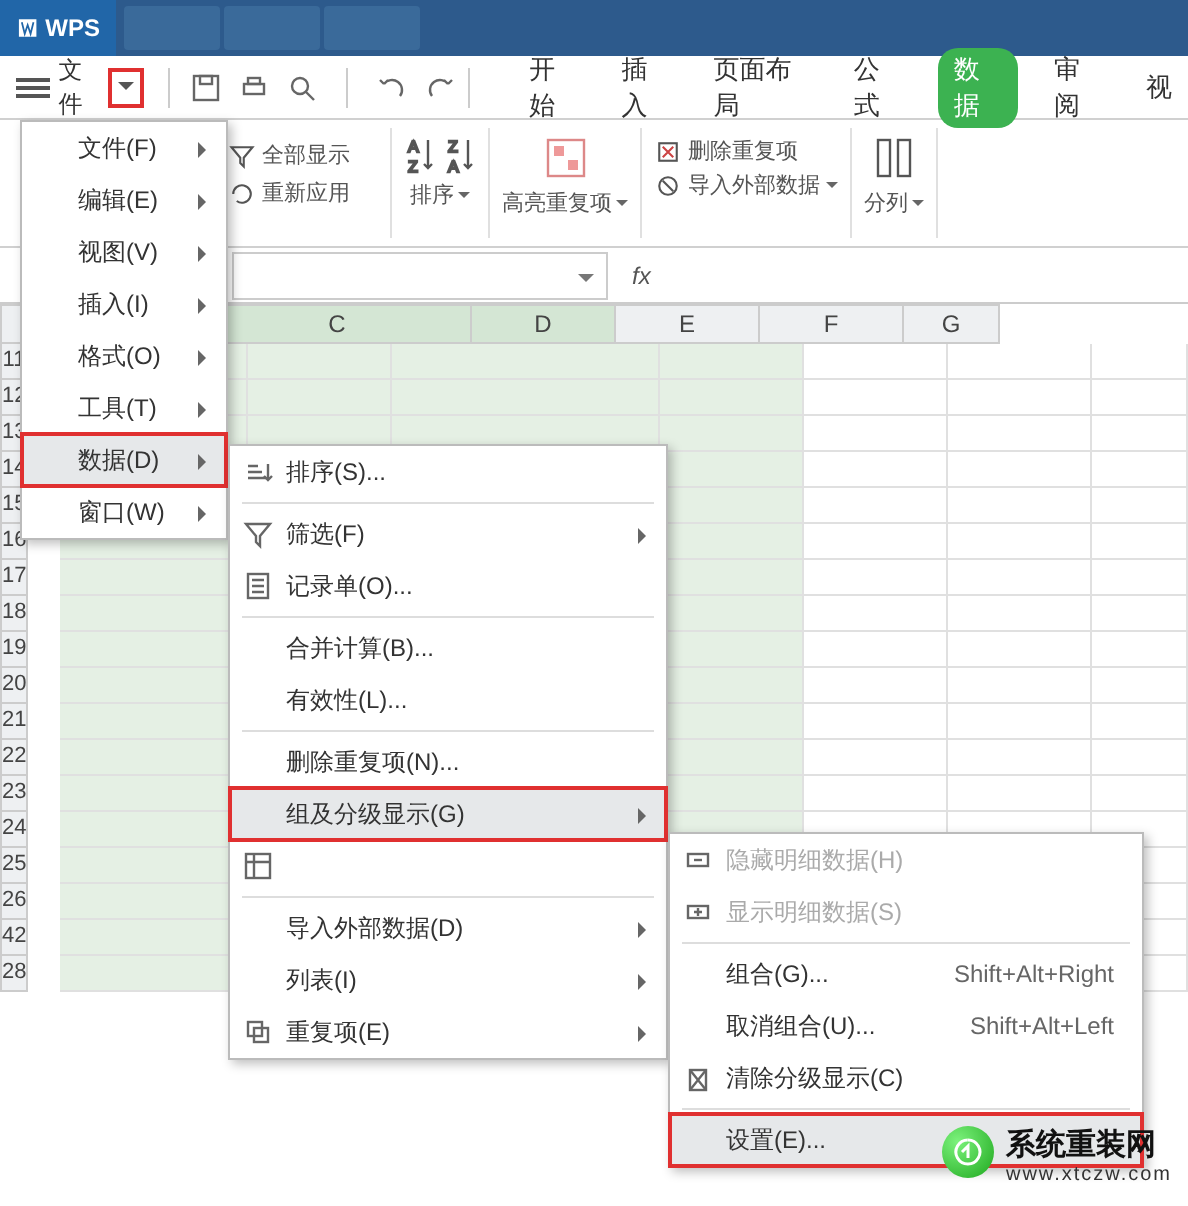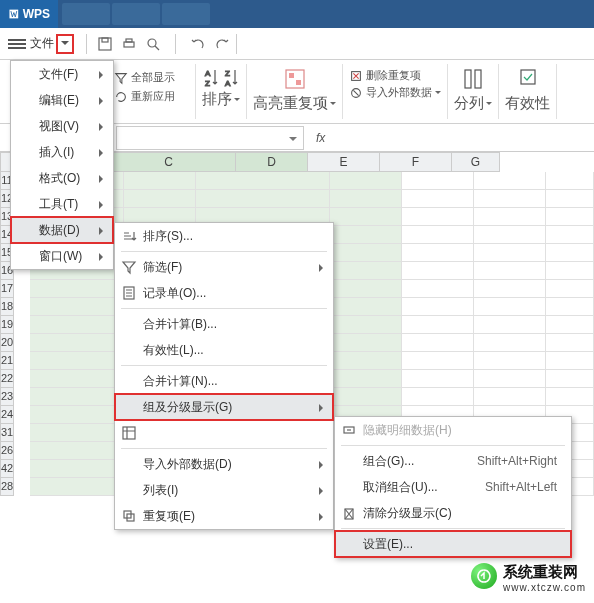--- a/index.html
+++ b/index.html
@@ -25,21 +25,21 @@
 .tabs { display: flex; gap: 14px; align-items: center; margin-left: 20px; }
 .tab { font-size: 13px; color: #333; padding: 2px 4px; }
 .tab.active { background: #3cb251; color: #fff; border-radius: 10px; padding: 2px 8px; }
 
 
 .ribbon { height: 64px; display: flex; border-bottom: 1px solid #d0d0d0; padding: 4px 0; }
 .ribbon-group { display: flex; flex-direction: column; align-items: center; padding: 2px 6px; border-right: 1px solid #e0e0e0; gap: 2px; font-size: 11px; color: #555; }
 .ribbon-group.wide { flex-direction: row; flex-wrap: wrap; width: 88px; align-content: flex-start; gap: 4px 6px; padding-top: 6px; }
 .rg-item { display: flex; align-items: center; gap: 3px; }
 .rg-icon { width: 14px; height: 14px; }
-.rg-label { font-size: 15px; display: flex; align-items: center; gap: 2px; }
+.rg-label { font-size: 11px; display: flex; align-items: center; gap: 2px; }
 .dd::after { content: ""; border: 3px solid transparent; border-top-color: #666; margin-top: 2px; }
 
 
 .fx-row { height: 28px; display: flex; align-items: center; border-bottom: 1px solid #ccc; }
 .name-box { width: 188px; height: 24px; border: 1px solid #ccc; margin: 0 4px 0 116px; position: relative; }
 .name-box::after { content: ""; position: absolute; right: 6px; top: 10px; border: 4px solid transparent; border-top-color: #777; }
 .fx-label { font-style: italic; color: #555; margin: 0 8px; }
 .fx-input { flex: 1; height: 24px; border: none; }
 
 
@@ -118,20 +118,29 @@
       </svg>
     <div class="sep-v"></div>
     <svg class="qat-icon" viewBox="0 0 16 16">
         <path d="M12 12 A5 5 0 1 0 4 6 M4 6 L2 4 M4 6 L6 4"></path>
       </svg>
     <svg class="qat-icon" viewBox="0 0 16 16">
         <path d="M4 12 A5 5 0 1 1 12 6 M12 6 L14 4 M12 6 L10 4"></path>
       </svg>
   </div>
   <div class="sep-v"></div>
+  <div class="tabs" id="tabs">
+      <span class="tab">开始</span>
+      <span class="tab">插入</span>
+      <span class="tab">页面布局</span>
+      <span class="tab">公式</span>
+      <span class="tab active">数据</span>
+      <span class="tab">审阅</span>
+      <span class="tab">视</span>
+    </div>
 </div>
 
 <div class="ribbon">
   <div style="width:108px"></div>
   <div class="ribbon-group wide">
     <div class="rg-item">
         <svg class="rg-icon" viewBox="0 0 16 16">
           <path d="M2 3 L14 3 L9 9 L9 14 L7 12 L7 9 Z"></path>
         </svg>
         <span>全部显示</span>
@@ -186,29 +195,20 @@
         <span>导入外部数据</span>
       </div>
   </div>
   <div class="ribbon-group">
     <svg class="icon" width="22" height="26" viewBox="0 0 22 26">
         <rect x="3" y="4" width="6" height="18"></rect>
         <rect x="13" y="4" width="6" height="18"></rect>
       </svg>
     <div class="rg-label dd">
         <span>分列</span>
-      </div>
-  </div>
-  <div class="ribbon-group">
-    <svg class="icon" width="22" height="26" viewBox="0 0 22 26">
-        <rect x="4" y="4" width="14" height="14"></rect>
-        <path d="M7 11 L10 14 L15 8" stroke="#3a7"></path>
-      </svg>
-    <div class="rg-label">
-        <span>有效性</span>
       </div>
   </div>
 </div>
 
 <div class="fx-row">
   <div class="name-box"></div>
   <span class="fx-label">fx</span>
   <input class="fx-input" style="">
 </div>
 
@@ -230,21 +230,21 @@
       <div class="row-header">15</div>
       <div class="row-header">16</div>
       <div class="row-header">17</div>
       <div class="row-header">18</div>
       <div class="row-header">19</div>
       <div class="row-header">20</div>
       <div class="row-header">21</div>
       <div class="row-header">22</div>
       <div class="row-header">23</div>
       <div class="row-header">24</div>
-      <div class="row-header">31</div>
+      <div class="row-header">25</div>
       <div class="row-header">26</div>
       <div class="row-header">42</div>
       <div class="row-header">28</div>
     </div>
   <div class="grid" id="grid">
       <div class="grid-row">
         <div class="cell sel" style="width: 94px;"></div>
         <div class="cell sel" style="width: 72px;"></div>
         <div class="cell sel" style="width: 134px;"></div>
         <div class="cell sel" style="width: 72px;"></div>
@@ -468,21 +468,21 @@
     </div>
     <div class="menu-sep"></div>
     <div class="menu-item">
       <span>合并计算(B)...</span>
     </div>
     <div class="menu-item">
       <span>有效性(L)...</span>
     </div>
     <div class="menu-sep"></div>
     <div class="menu-item">
-      <span>合并计算(N)...</span>
+      <span>删除重复项(N)...</span>
     </div>
     <div class="menu-item hover boxed">
       <span>组及分级显示(G)</span>
       <span class="arrow"></span>
     </div>
     <div class="menu-item">
       <span class="mi-icon"><svg viewBox="0 0 16 16">
           <rect x="2" y="2" width="12" height="12"></rect>
           <path d="M2 6 L14 6 M6 2 L6 14"></path>
         </svg></span>
@@ -506,20 +506,27 @@
     </div>
   </div>
 
 <div class="menu" id="menu3">
     <div class="menu-item" style="color: rgb(170, 170, 170);">
       <span class="mi-icon"><svg viewBox="0 0 16 16">
           <rect x="3" y="5" width="10" height="6"></rect>
           <path d="M6 8 L10 8"></path>
         </svg></span>
       <span>隐藏明细数据(H)</span>
+    </div>
+    <div class="menu-item" style="color: rgb(170, 170, 170);">
+      <span class="mi-icon"><svg viewBox="0 0 16 16">
+          <rect x="3" y="5" width="10" height="6"></rect>
+          <path d="M8 6 L8 10 M6 8 L10 8"></path>
+        </svg></span>
+      <span>显示明细数据(S)</span>
     </div>
     <div class="menu-sep"></div>
     <div class="menu-item">
       <span>组合(G)...</span>
       <span class="shortcut">Shift+Alt+Right</span>
     </div>
     <div class="menu-item">
       <span>取消组合(U)...</span>
       <span class="shortcut">Shift+Alt+Left</span>
     </div>

